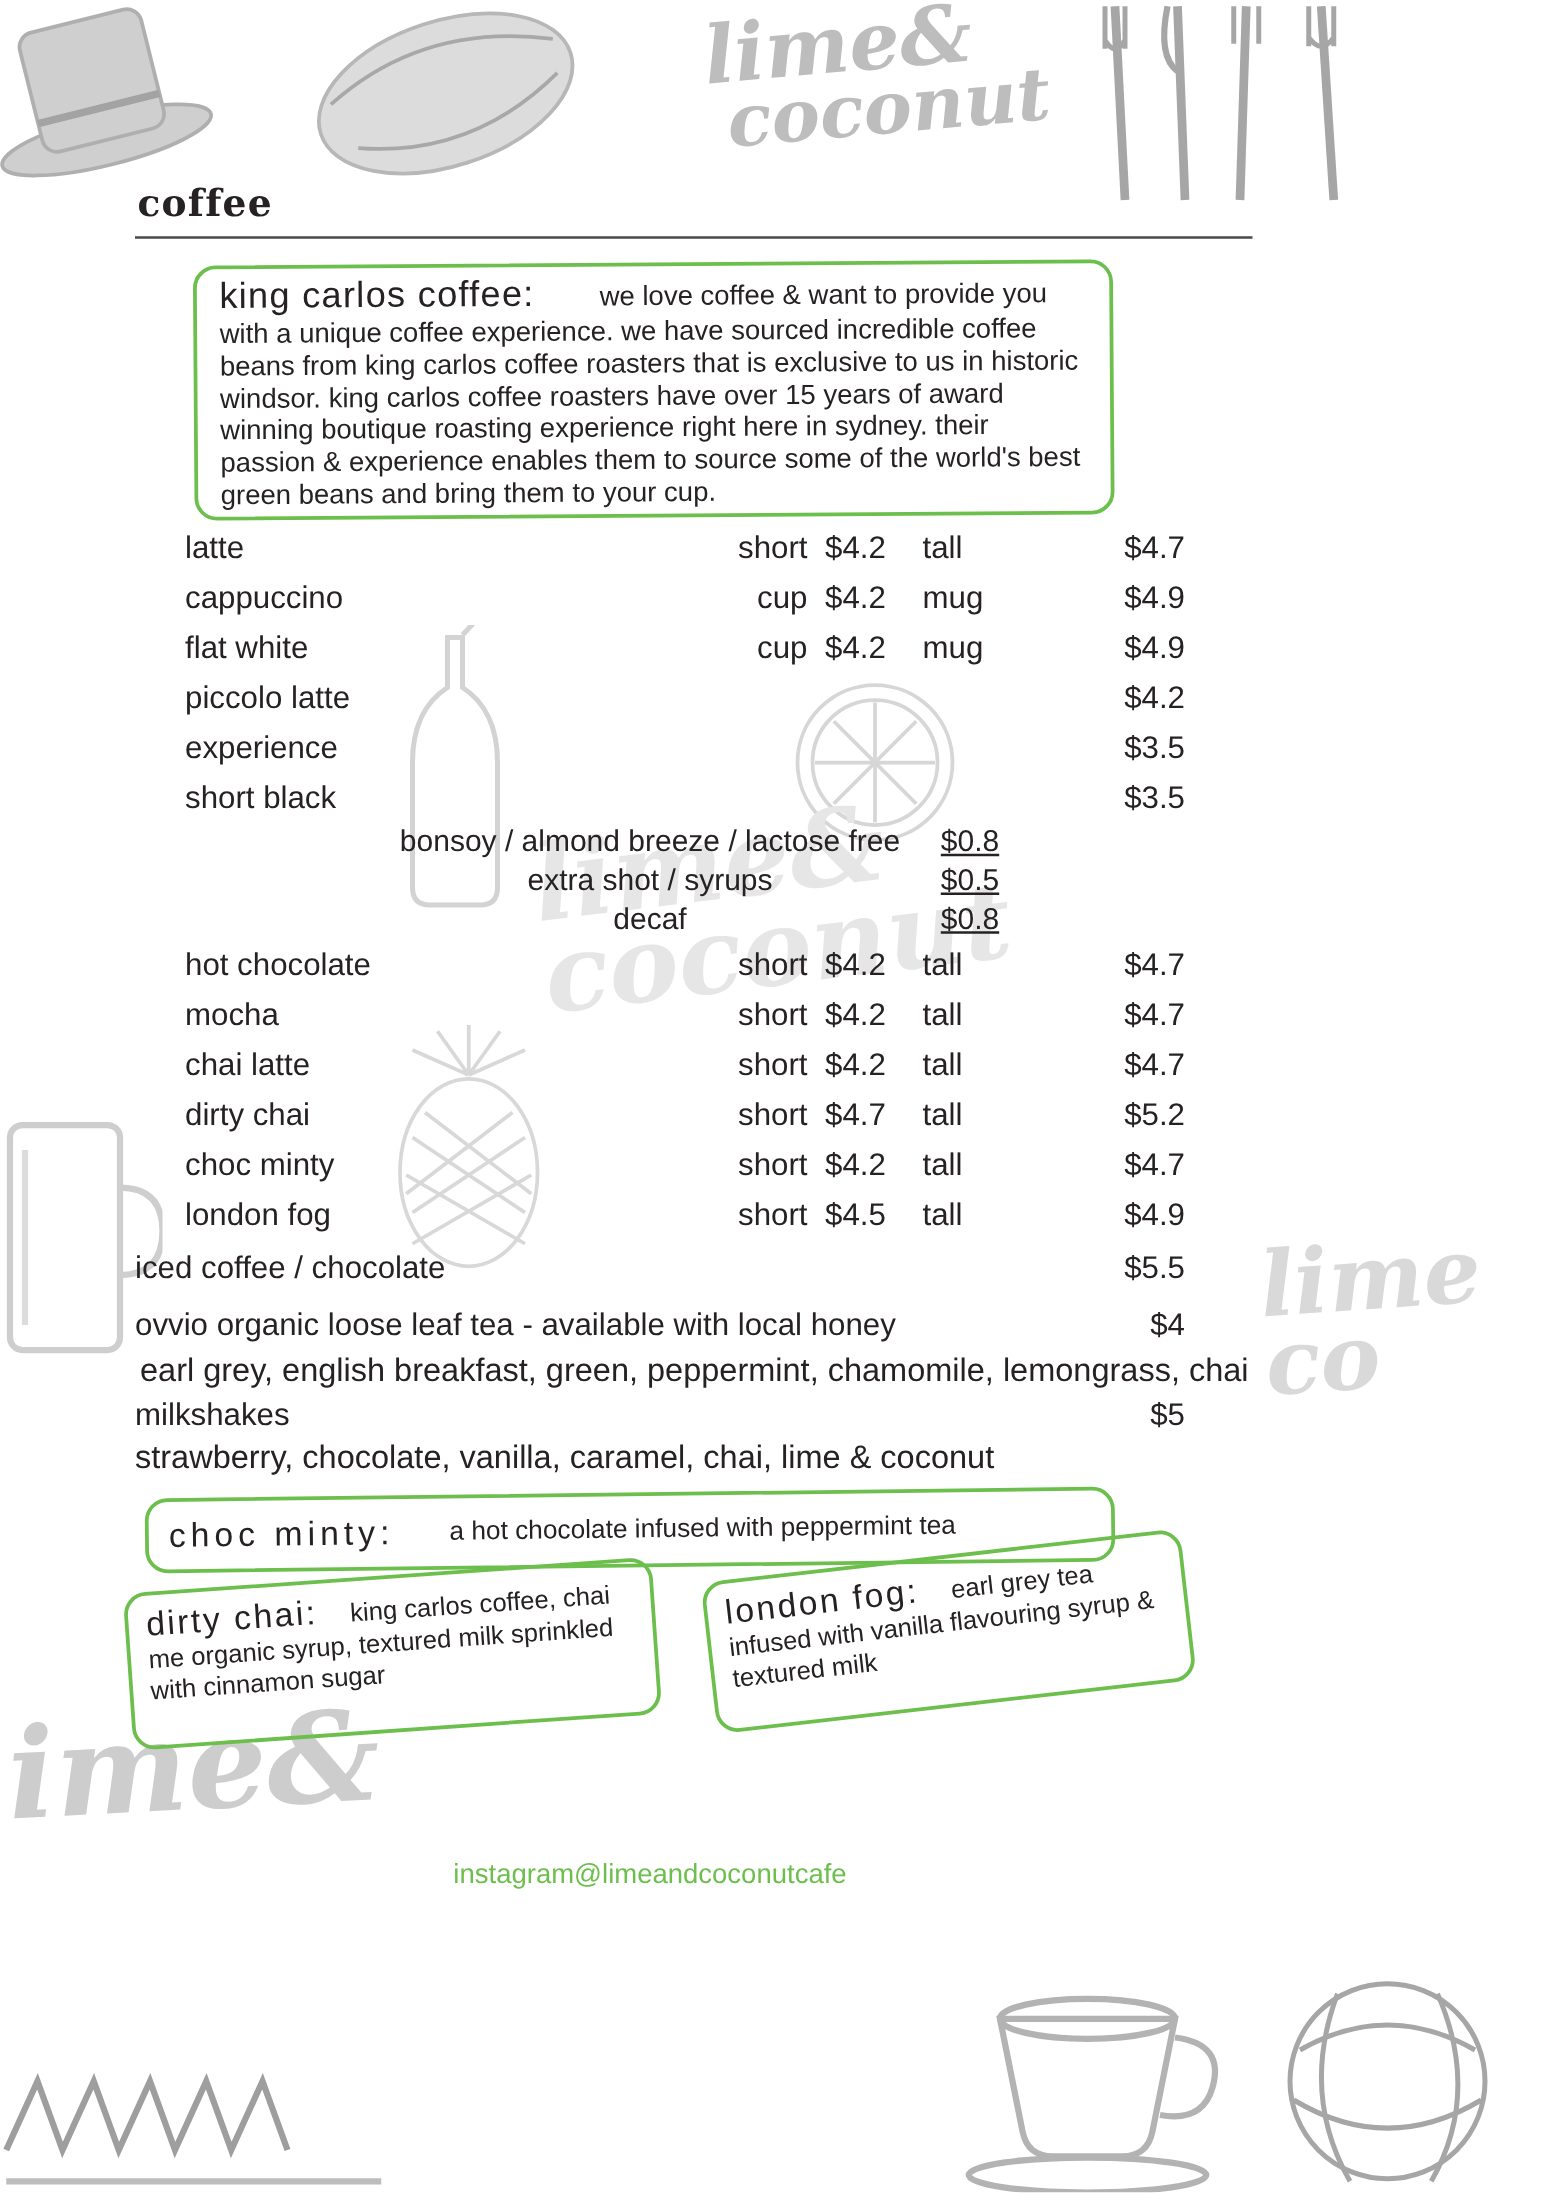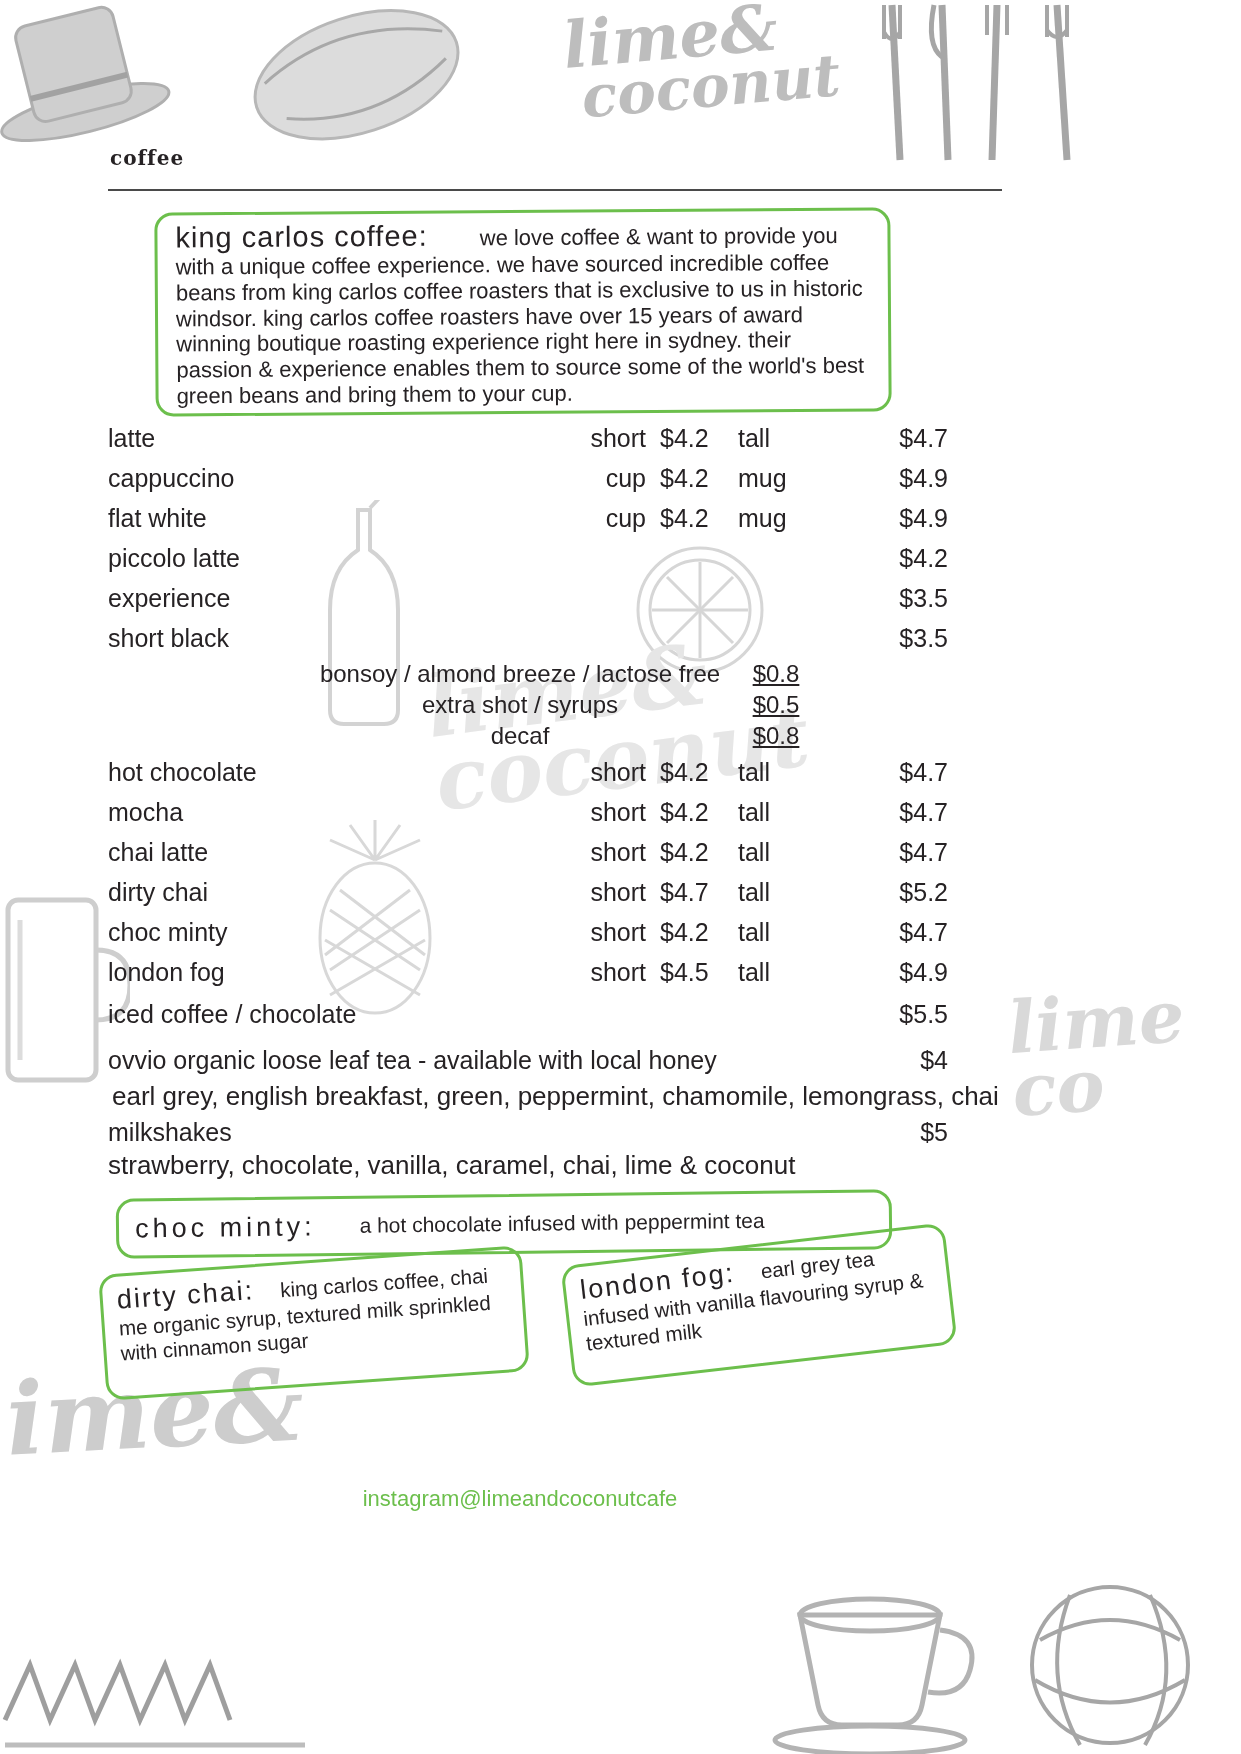--- a/index.html
+++ b/index.html
@@ -8,33 +8,33 @@
   svg.sketch{position:absolute;pointer-events:none;}
   .wm{position:absolute;pointer-events:none;font-family:"DejaVu Serif",serif;
       font-style:italic;font-weight:bold;line-height:.88;}
   .logo-top{left:565px;top:6px;color:#bdbdbd;font-size:64px;transform:rotate(-5deg);}
   .logo-top .l2{font-size:58px;margin-left:14px;}
   .wm-center{left:430px;top:648px;color:#e6e6e6;font-size:84px;transform:rotate(-7deg);}
   .wm-right{left:1010px;top:990px;color:#d9d9d9;font-size:72px;transform:rotate(-4deg);}
   .wm-bottomleft{left:6px;top:1368px;color:#cdcdcd;font-size:100px;transform:rotate(-3deg);}
 
   .title{position:absolute;left:110px;top:146px;font-family:"DejaVu Serif",serif;
-         font-weight:bold;font-size:20px;letter-spacing:1px;}
+         font-weight:bold;font-size:30px;letter-spacing:1px;}
   .rule{position:absolute;left:108px;top:189px;width:894px;border-top:2px solid #4a4a4a;}
 
   .greenbox{position:absolute;border:3.5px solid #6cbf4c;border-radius:18px;background:transparent;}
   .intro{left:155px;top:210px;width:694px;height:186px;padding:6px 18px;transform:rotate(-0.4deg);}
   .intro-heading{font-size:29px;letter-spacing:1px;margin-right:52px;}
   .intro-body{font-size:22px;line-height:25.8px;}
 
   .menu{position:absolute;left:108px;width:840px;}
   .m1{top:418px;}
   .m2{top:752px;}
   .row{display:flex;height:40px;align-items:center;font-size:25px;}
-  .row .name{flex:1;}
+  .row .name{flex:1;margin-left:40px;}
   .row .s1{width:88px;text-align:right;}
   .row .p1{width:78px;text-align:left;padding-left:14px;}
   .row .s2{width:130px;}
   .row .p2{width:80px;text-align:right;}
 
   .extras{position:absolute;left:300px;top:658px;width:512px;}
   .extra-row{display:flex;height:31px;align-items:center;font-size:24px;}
   .extra-label{flex:1;text-align:center;}
   .extra-price{width:72px;text-align:center;text-decoration:underline;}
 

